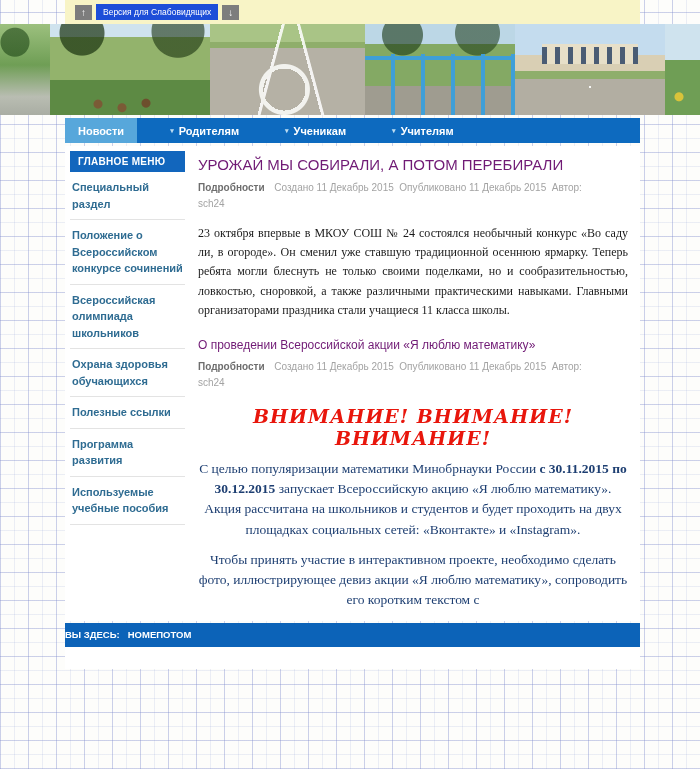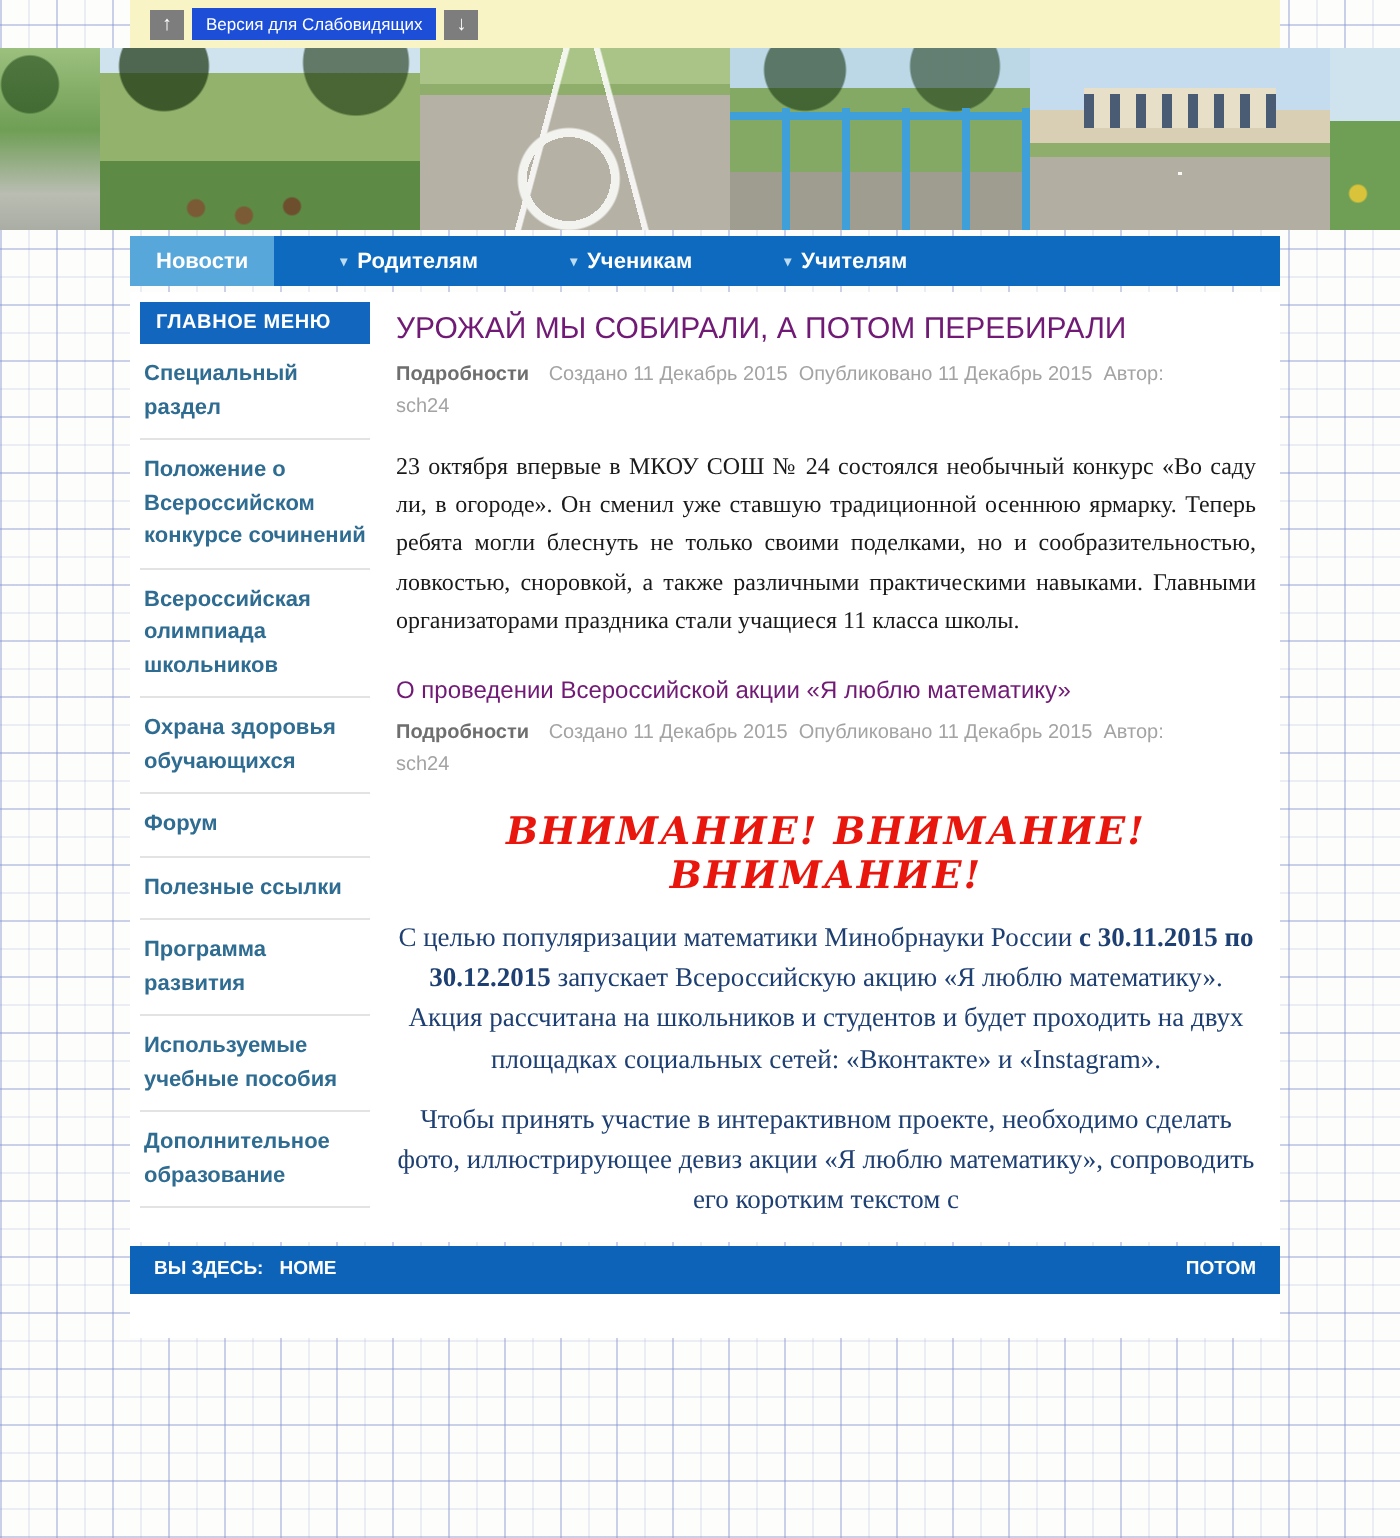--- a/index.html
+++ b/index.html
@@ -72,22 +72,22 @@
   .meta { font-size:10px; color:#a3a3a3; line-height:1.6; max-width:450px; }
   .details { color:#6e6e6e; font-weight:bold; margin-right:7px; cursor:pointer; }
   .body1 { font-family:"Liberation Serif", serif; font-size:12px; color:#1a1a1a; text-align:justify;
            line-height:1.6; margin:12px 0 18px; }
   .attention { color:#e8160c; font-family:"DejaVu Serif", serif; font-style:italic; font-weight:bold;
                font-size:19px; text-align:center; letter-spacing:1px; margin:14px 0 10px; }
   .body2 { font-family:"Liberation Serif", serif; font-size:13.5px; color:#1e3f72; text-align:center;
            line-height:1.5; margin:10px auto; max-width:450px; }
 
   
-  .breadcrumb { height:24px; background:#0c63b8; color:#fff; display:flex; justify-content:space-between;
-                align-items:center; padding:0 12px; font-size:9.5px; font-weight:bold; margin-top:2px; }
+  .breadcrumb { height:24px; background:#0c63b8; color:#fff; display:flex; 
+                align-items:center; padding:0 0; font-size:9.5px; font-weight:bold; margin-top:2px; }
   .crumb-left { display:flex; gap:8px; }
   .crumb-home, .to-top { cursor:pointer; }
 
   
   .footer { background:#fff; padding:10px 0 12px; }
 </style>
 </head>
 <body>
 
 <div>
@@ -131,25 +131,23 @@
       </div>
   </div>
 
   <div class="container content">
     <div class="sidebar">
       <div class="menu-title">ГЛАВНОЕ МЕНЮ</div>
       <div class="menu-item">Специальный раздел</div>
       <div class="menu-item">Положение о Всероссийском конкурсе сочинений</div>
       <div class="menu-item">Всероссийская олимпиада школьников</div>
       <div class="menu-item">Охрана здоровья обучающихся</div>
-      <div class="menu-item">Форум</div>
       <div class="menu-item">Полезные ссылки</div>
       <div class="menu-item">Программа развития</div>
       <div class="menu-item">Используемые учебные пособия</div>
-      <div class="menu-item">Дополнительное образование</div>
     </div>
 
     <div class="main">
       <article>
         <h1 class="article-title">УРОЖАЙ МЫ СОБИРАЛИ, А ПОТОМ ПЕРЕБИРАЛИ</h1>
         <div class="meta">
           <span class="details">Подробности</span>
           <span>Создано 11 Декабрь 2015</span>&nbsp;
           <span>Опубликовано 11 Декабрь 2015</span>&nbsp;
           <span>Автор:</span><br>

